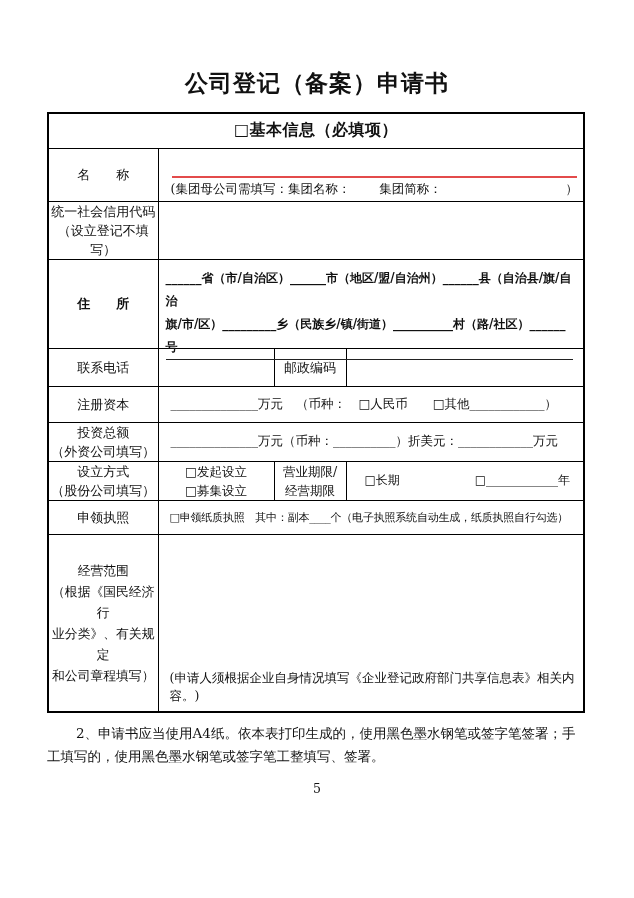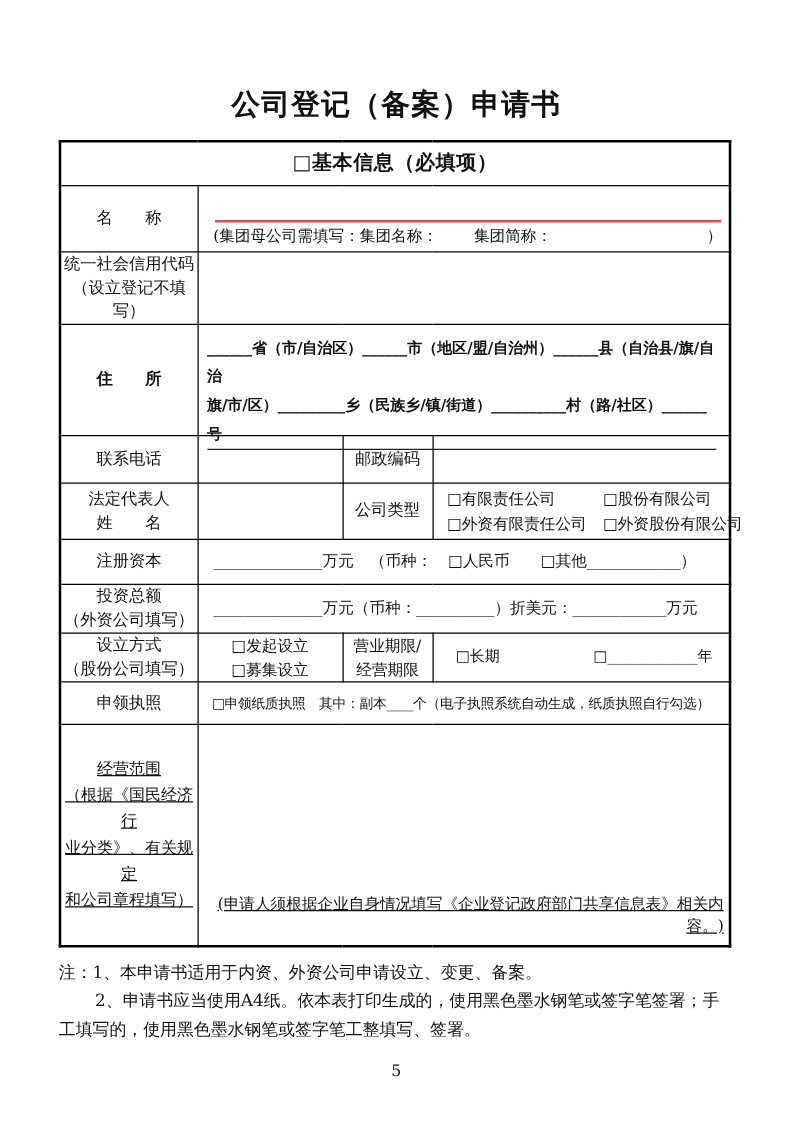--- a/index.html
+++ b/index.html
@@ -85,26 +85,25 @@
     padding: 0 26px 0 12px; font-size: 12.5px; white-space: nowrap;
   }
   tr.row-method td { height: 39px; }
   .two-line-center { text-align: center; font-size: 12.5px; line-height: 19px; }
   .term-flex {
     display: flex; justify-content: space-between; align-items: center;
     padding: 0 13px 0 18px; font-size: 12px;
   }
   tr.row-license td { height: 34px; }
   .license-line { padding-left: 11px; font-size: 11px; white-space: nowrap; letter-spacing: -0.2px; }
-  tr.row-scope td { height: 176px; text-decoration: underline; }
+  tr.row-scope td { height: 176px; }
   td.scope-lbl { line-height: 21px; font-size: 12.8px; }
   .scope-cell-inner {
     display: flex; flex-direction: column; height: 176px;
     padding: 4px 4px 6px 11px;
-    text-align: right;
   }
   .scope-note { margin-top: auto; font-size: 12.5px; line-height: 18px; }
   .notes { width: 540px; margin-top: 9px; font-size: 13.5px; line-height: 23px; }
   .notes .n2 { text-indent: 2.15em; }
   .page-num { text-align: center; font-size: 12.5px; margin-top: 13px; }
 </style>
 </head>
 <body>
 
 <div class="sheet">
@@ -159,36 +158,20 @@
     </tr>
 
     <tr class="row-phone">
       <td class="lbl">联系电话</td>
       <td></td>
       <td class="lbl">邮政编码</td>
       <td></td>
     </tr>
 
 
-    <tr class="row-legal">
-      <td class="lbl">
-        <span class="lbl-line">法定代表人</span>
-        <span class="lbl-line">姓　　名</span>
-      </td>
-      <td></td>
-      <td class="lbl">公司类型</td>
-      <td>
-        <div class="options-grid">
-          <span>□有限责任公司</span>
-          <span>□股份有限公司</span>
-          <span>□外资有限责任公司</span>
-          <span>□外资股份有限公司</span>
-        </div>
-      </td>
-    </tr>
 
     <tr class="row-capital">
       <td class="lbl">注册资本</td>
       <td colspan="3">
         <div class="flex-line">
           <span>______________万元</span>
           <span>（币种：　□人民币　　□其他____________）</span>
         </div>
       </td>
     </tr>
@@ -246,19 +229,18 @@
       <td colspan="3">
         <div class="scope-cell-inner">
           <div class="scope-note">(申请人须根据企业自身情况填写《企业登记政府部门共享信息表》相关内容。)</div>
         </div>
       </td>
     </tr>
   </tbody>
     </table>
 
   <div class="notes">
-    <p class="n1">注：1、本申请书适用于内资、外资公司申请设立、变更、备案。</p>
     <p class="n2">2、申请书应当使用A4纸。依本表打印生成的，使用黑色墨水钢笔或签字笔签署；手工填写的，使用黑色墨水钢笔或签字笔工整填写、签署。</p>
   </div>
 
   <div class="page-num">5</div>
 
 </div>
 
 </body></html>

